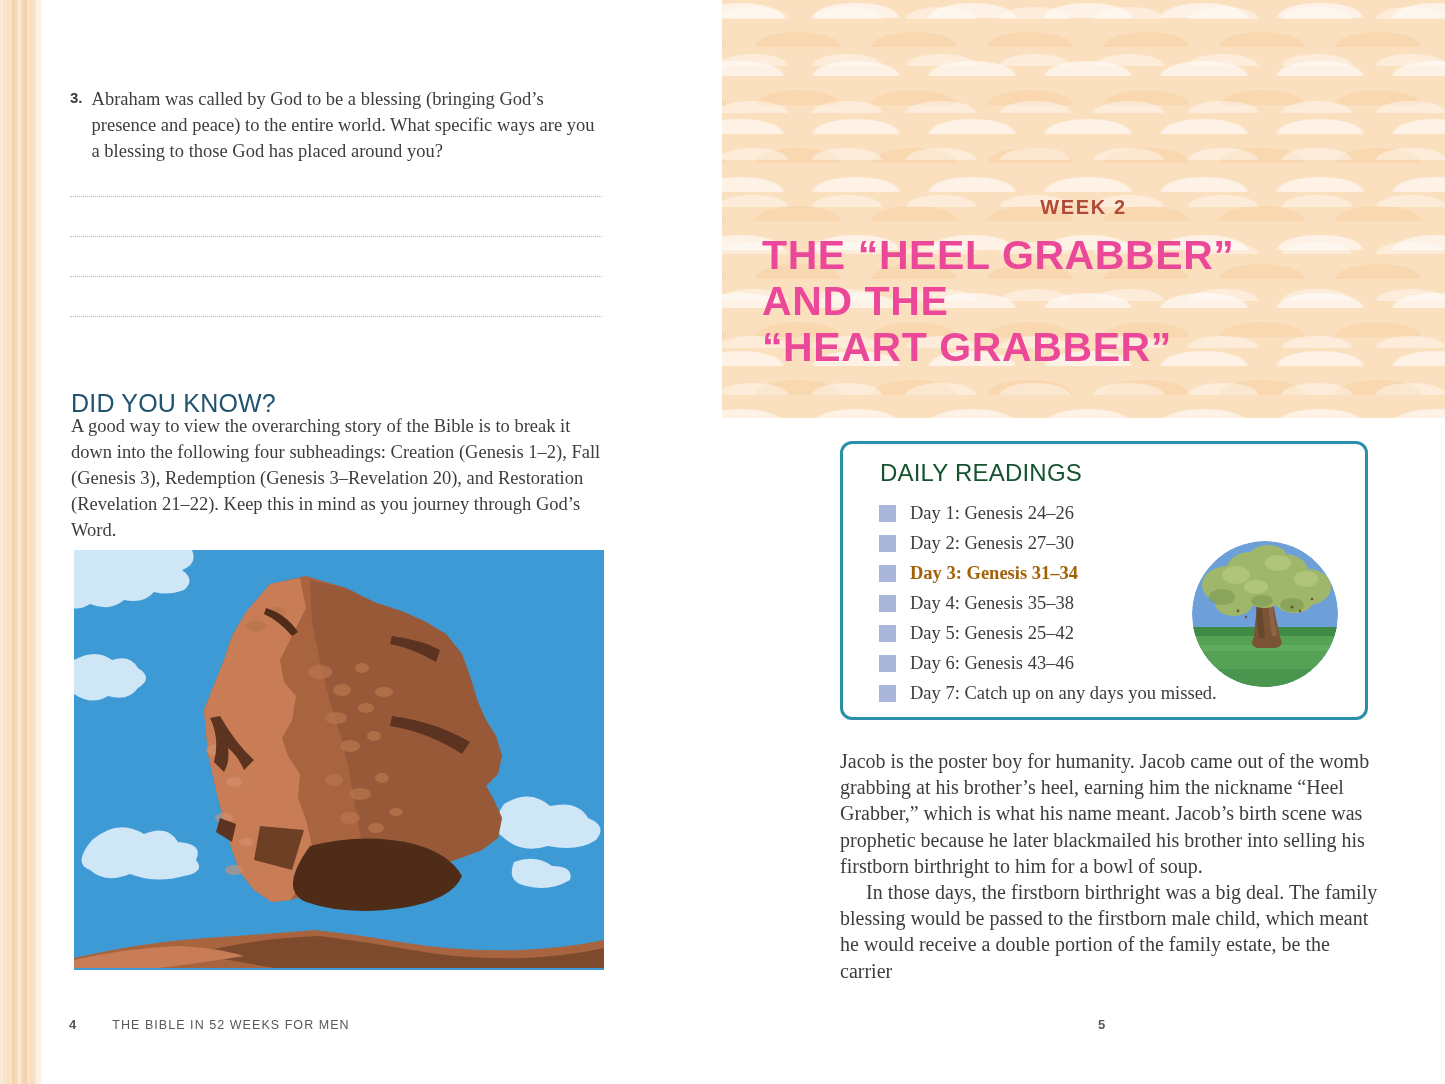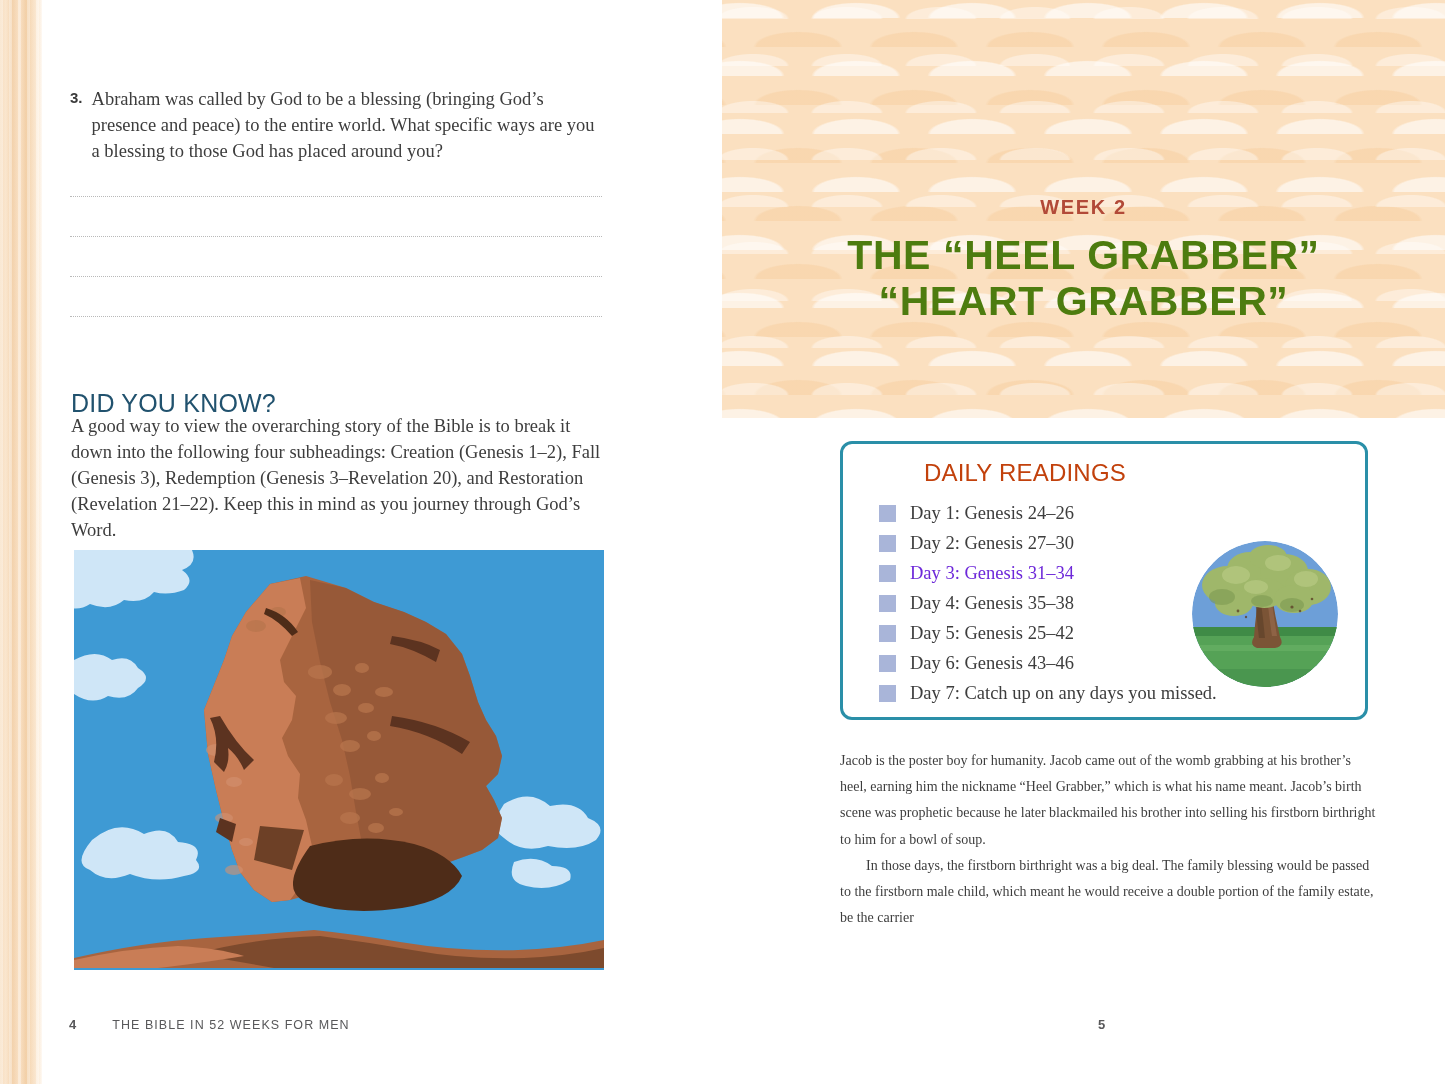--- a/index.html
+++ b/index.html
@@ -52,25 +52,25 @@
 
   .week-label{
     position:absolute;left:722px;top:196px;width:723px;
     text-align:center;
     font-family:"Liberation Sans", sans-serif;
     font-weight:700;font-size:20px;letter-spacing:1.6px;
     color:#b24a38;
   }
   .week-title{
     position:absolute;left:762px;top:232px;width:643px;
-    text-align:center;
+    text-align:left;
     font-family:"Liberation Sans", sans-serif;
     font-weight:700;
     font-size:41px;line-height:46px;letter-spacing:.6px;
-    color:#4d7c0f;
+    color:#ec4899;
     text-transform:uppercase;
   }
 
   
   .q-item{
     position:absolute;left:70px;top:86px;width:532px;
     display:flex;gap:9px;
   }
   .q-num{
     font-family:"Liberation Sans", sans-serif;
@@ -109,43 +109,42 @@
   
   .readings-box{
     position:absolute;left:840px;top:441px;width:528px;height:279px;
     border:3px solid #2a8fa8;border-radius:12px;background:#fff;
     box-sizing:border-box;
   }
   .readings-title{
     position:absolute;left:880px;top:459px;
     font-family:"Liberation Sans", sans-serif;
     font-weight:400;font-size:24px;letter-spacing:.2px;
-    color:#c2410c;
-    margin-left:44px;
+    color:#14532d;
   }
   .readings-list{
     position:absolute;left:879px;top:498px;width:400px;
   }
   .r-row{display:flex;align-items:center;height:30px;}
   .r-box{
     width:17px;height:17px;background:#a9b5d9;flex:0 0 auto;margin-right:14px;
   }
   .r-label{font-size:18.5px;color:#3d3d3d;line-height:20px;text-align:right;}
-  .r-label.bold{font-weight:400;color:#6d28d9;}
+  .r-label.bold{font-weight:700;color:#a16207;}
 
   .tree-badge{
     position:absolute;left:1192px;top:541px;width:146px;height:146px;
     border-radius:50%;overflow:hidden;
   }
   .tree-badge svg{display:block;width:146px;height:146px;}
 
   
   .right-body{
     position:absolute;left:840px;top:748px;width:540px;
-    font-size:14px;line-height:26.2px;color:#3d3d3d;
+    font-size:20px;line-height:26.2px;color:#3d3d3d;
   }
   .right-body p{margin:0;}
   .right-body p.indent{text-indent:26px;}
 
   
   .footer-left{
     position:absolute;left:69px;top:1017px;
     display:flex;align-items:baseline;gap:36px;
     font-family:"Liberation Sans", sans-serif;
     color:#58585a;
@@ -254,20 +253,21 @@
   </div>
 
   <div class="header-band">
     <div class="waves"></div>
     <div class="waves2"></div>
   </div>
 
   <div class="week-label">WEEK 2</div>
   <div class="week-title">
     <div>THE “HEEL GRABBER”</div>
+    <div>AND THE</div>
     <div>“HEART GRABBER”</div>
   </div>
 
   <div class="readings-box"></div>
   <div class="readings-title">DAILY READINGS</div>
 
   <div class="readings-list">
     <div class="r-row">
       <span class="r-box"></span>
       <span class="r-label">Day 1: Genesis 24–26</span>

